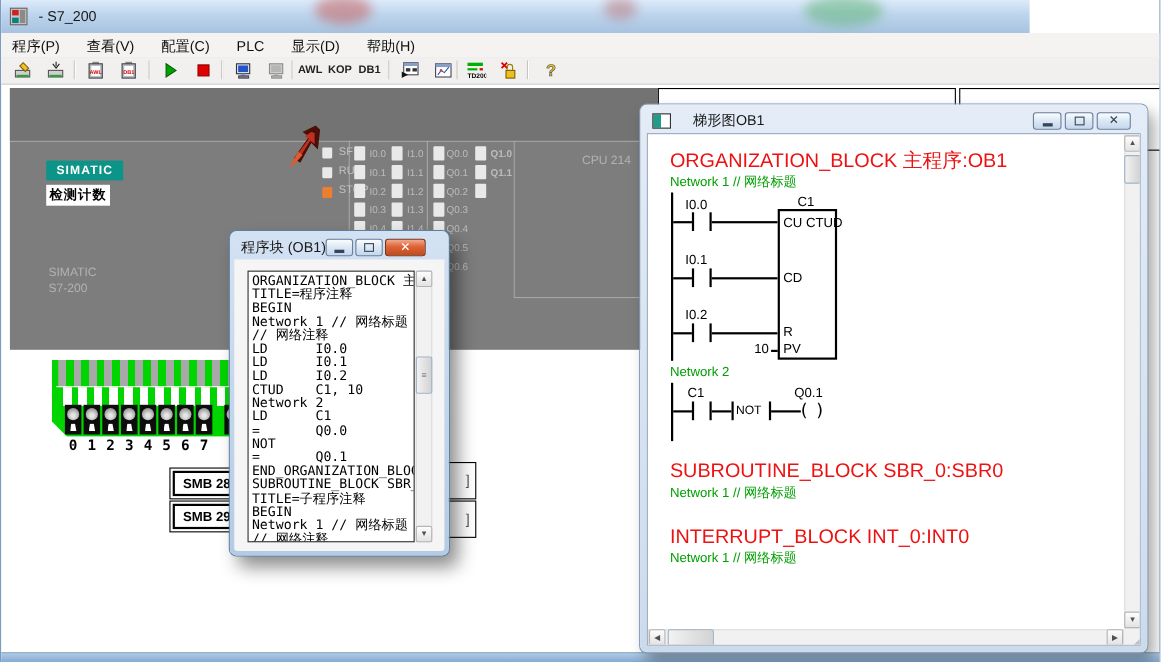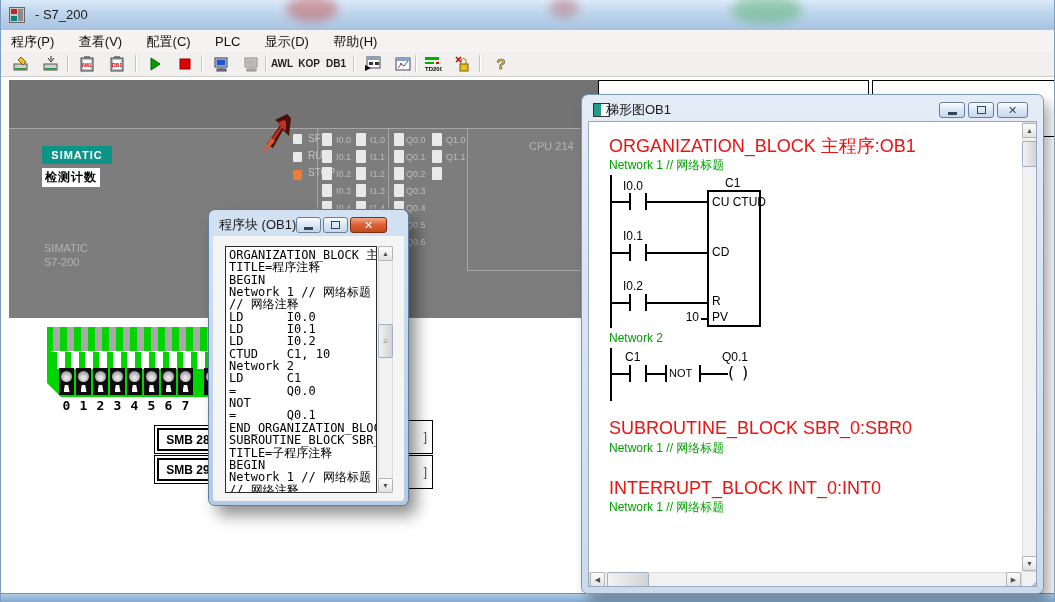--- a/index.html
+++ b/index.html
@@ -1,21 +1,21 @@
 <!DOCTYPE html>
 <html><head>
 <meta charset="utf-8">
 <style>
   html,body{margin:0;padding:0;background:#e8e8e8;}
   #app{position:relative;width:1055px;height:602px;overflow:hidden;background:#ffffff;
        font-family:"Liberation Sans","DejaVu Sans",sans-serif;border-left:1px solid #7a9cc0;border-right:1px solid #7a9cc0;box-sizing:border-box;}
   .abs{position:absolute;}
 
   
-  #titlebar{left:0;top:0;width:1055px;height:30px;
+  #titlebar{left:0;top:0;width:935px;height:30px;
     background:linear-gradient(#dceafa 0%,#bdd4ec 45%,#a7c3e0 100%);overflow:hidden;}
   .smudge{position:absolute;border-radius:50%;filter:blur(5px);opacity:.45;}
   #app-icon{left:8px;top:7px;width:16px;height:16px;background:#c9c9c9;border:1px solid #666;box-sizing:border-box;}
   #app-icon .r{position:absolute;left:1px;top:1px;width:6px;height:5px;background:#cc2222;}
   #app-icon .t{position:absolute;left:1px;top:8px;width:6px;height:5px;background:#0a8080;}
   #app-icon .g{position:absolute;right:1px;top:1px;width:5px;height:12px;background:#8a8a8a;}
   #title-text{left:34px;top:7px;font-size:13px;color:#1a1a1a;}
 
   #menubar{left:0;top:30px;width:1055px;height:22px;background:#f4f3f1;border-bottom:1px solid #e2e0dd;}
   .menu-item{display:inline-block;padding:3px 10px 0 10px;font-size:13px;color:#111;height:19px;}
@@ -313,21 +313,21 @@
         <span>Q0.4</span>
         <span>Q0.5</span>
         <span>Q0.6</span>
     </div>
 
     <div class="abs led-col" style="left:423px;top:53px;">
       <div class="led"></div>
         <div class="led"></div>
         <div class="led"></div>
     </div>
-    <div class="abs io-labels" style="left:437px;top:53px;">
+    <div class="abs io-labels" style="left:437px;top:53px;font-weight:bold;">
       <span>Q1.0</span>
         <span>Q1.1</span>
     </div>
   </div>
 
   <div class="abs mod-box" style="left:597px;top:80px;width:269px;height:55px;"></div>
   <div class="abs mod-box" style="left:871px;top:80px;width:184px;height:55px;"></div>
 
   <div id="green-block" class="abs">
     <div id="teeth" class="abs"></div>
@@ -388,21 +388,21 @@
   <div class="abs pot-box" style="left:400px;top:420px;">
       <span>]</span>
     </div>
   <div class="abs pot-box" style="left:400px;top:455px;">
       <span>]</span>
     </div>
 
   <div class="abs aero inactive" style="left:581px;top:95px;width:461px;height:498px;z-index:5;">
     <div class="abs" style="left:0;top:0;width:461px;height:26px;">
       <div class="abs" style="left:11px;top:8px;width:15px;height:12px;border:1px solid #333;background:linear-gradient(90deg,#1f9d8a 45%,#ffffff 45%);"></div>
-      <div class="wtitle" style="left:24px;top:6px;text-align:center;">梯形图OB1</div>
+      <div class="wtitle" style="left:48px;top:6px;text-align:center;">梯形图OB1</div>
       <div class="wbtn" style="left:357px;top:7px;width:26px;">
           <span class="mingl"></span>
         </div>
       <div class="wbtn" style="left:386px;top:7px;width:26px;">
           <span class="maxgl"></span>
         </div>
       <div class="wbtn" style="left:415px;top:7px;width:31px;">
           <span class="xgl">✕</span>
         </div>
     </div>

